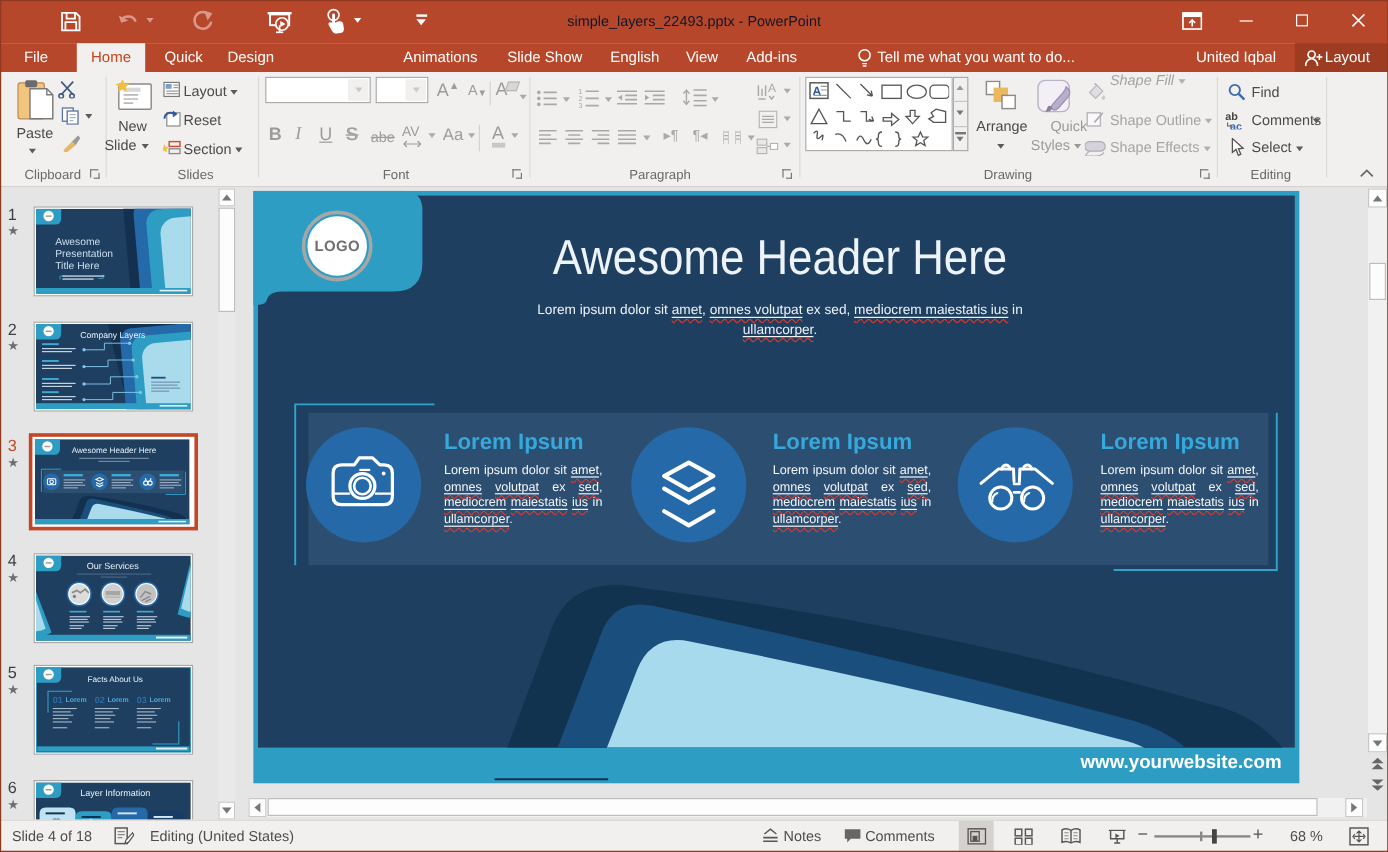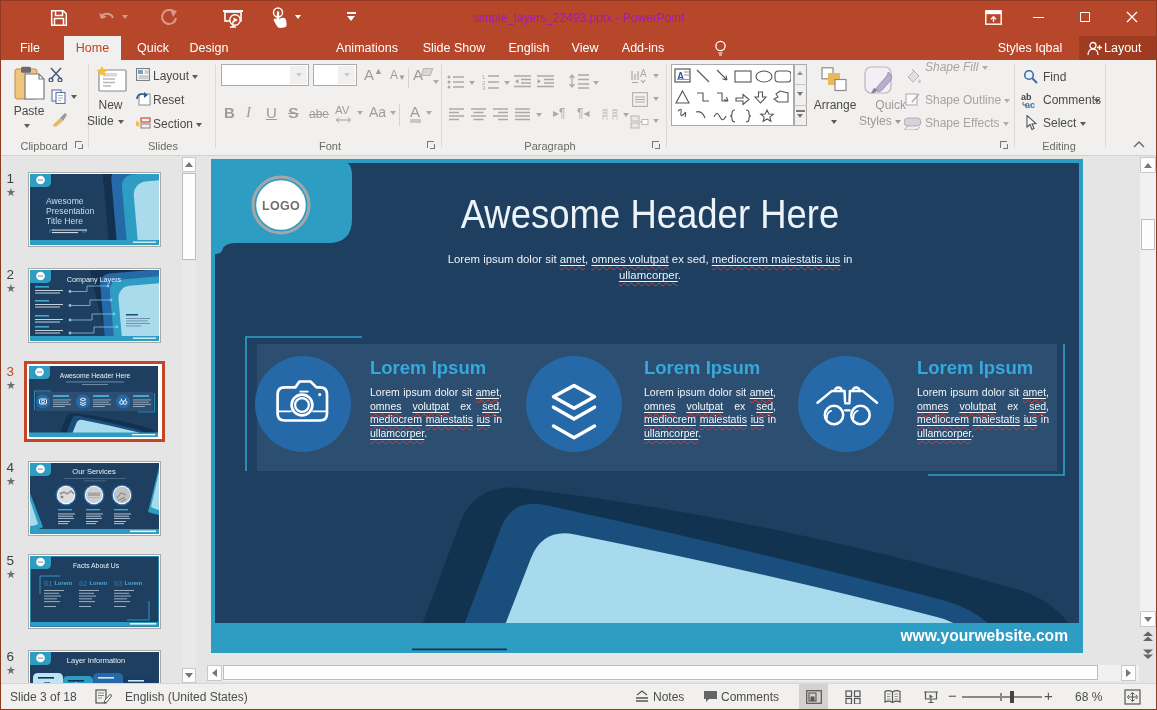--- a/index.html
+++ b/index.html
@@ -2,21 +2,21 @@
 <html><head>
 <meta charset="utf-8">
 <style>
 * { margin:0; padding:0; box-sizing:border-box; }
 html,body { width:1157px; height:710px; overflow:hidden; }
 body { position:relative; font-family:"Liberation Sans",sans-serif; background:#E5E5E5; }
 .abs { position:absolute; }
 
 
 #titlebar { position:absolute; left:0; top:0; width:1157px; height:36px; background:#B7472A; }
-#title-text { position:absolute; left:0; right:0; top:11px; text-align:center; color:#a21caf; font-size:12px; }
+#title-text { position:absolute; left:0; right:0; top:11px; text-align:center; color:#0f172a; font-size:12px; }
 
 
 #tabbar { position:absolute; left:0; top:36px; width:1157px; height:24px; background:#B7472A; }
 .tab { position:absolute; top:0; height:24px; line-height:24px; color:#fff; font-size:12.5px; text-align:center; }
 .tab.active { background:#F1F0EE; color:#C2451E; }
 
 
 #ribbon { position:absolute; left:0; top:60px; width:1157px; height:96px; background:#F1F0EE; border-bottom:1px solid #D5D2CF; }
 .grplabel { position:absolute; top:80px; font-size:11px; color:#6B6966; text-align:center; }
 .gdiv { position:absolute; top:4px; height:84px; width:1px; background:#DCDAD8; }
@@ -122,41 +122,43 @@
 <div class="tab" style="left:329px; width:76px;">Animations</div>
 <div class="tab" style="left:415px; width:78px;">Slide Show</div>
 <div class="tab" style="left:503px; width:52px;">English</div>
 <div class="tab" style="left:565px; width:40px;">View</div>
 <div class="tab" style="left:615px; width:56px;">Add-ins</div>
 
 <svg class="abs" style="left:714px;top:4px;" width="13" height="17" viewBox="0 0 13 17">
   <circle cx="6.5" cy="6" r="4.6" fill="none" stroke="#fff" stroke-width="1.3"></circle>
   <path d="M4.5 13 h4 M5 15 h3" stroke="#fff" stroke-width="1.2"></path>
 </svg>
-<div class="tab" style="left:985px; width:90px;">Styles Iqbal</div>
+<div class="tab" style="left:731px; width:185px; text-align:left;">Tell me what you want to do...</div>
+<div class="tab" style="left:985px; width:90px;">United Iqbal</div>
 <div class="abs" style="left:1079px;top:0;width:78px;height:24px;background:#9E3C22;"></div>
 <svg class="abs" style="left:1087px;top:5px;" width="16" height="15" viewBox="0 0 16 15">
   <circle cx="6" cy="4.5" r="3" fill="none" stroke="#fff" stroke-width="1.3"></circle>
   <path d="M1 14 c0-4 2.5-6 5-6 s5 2 5 6" fill="none" stroke="#fff" stroke-width="1.3"></path>
   <path d="M12.5 4 v5 M10 6.5 h5" stroke="#fff" stroke-width="1.3"></path>
 </svg>
 <div class="tab" style="left:1104px; width:42px; text-align:left;">Layout</div>
 </div>
 
 <div id="ribbon">
 <div class="gdiv" style="left:88px;"></div>
 <div class="gdiv" style="left:215px;"></div>
 <div class="gdiv" style="left:441px;"></div>
 <div class="gdiv" style="left:666px;"></div>
 <div class="gdiv" style="left:1014px;"></div>
 <div class="gdiv" style="left:1105px;"></div>
 <div class="grplabel" style="left:8px; width:72px;">Clipboard</div>
 <div class="grplabel" style="left:111px; width:104px;">Slides</div>
 <div class="grplabel" style="left:230px; width:200px;">Font</div>
 <div class="grplabel" style="left:450px; width:200px;">Paragraph</div>
+<div class="grplabel" style="left:680px; width:320px;">Drawing</div>
 <div class="grplabel" style="left:1016px; width:86px;">Editing</div>
 <div class="dlg" style="left:75px;"></div>
 <div class="dlg" style="left:427px;"></div>
 <div class="dlg" style="left:652px;"></div>
 <div class="dlg" style="left:1000px;"></div>
 
 <svg class="abs" style="left:13px;top:6px;" width="32" height="38" viewBox="0 0 32 38">
   <rect x="2" y="3" width="22" height="30" rx="2" fill="#F2C57E" stroke="#BC8C4F" stroke-width="1"></rect>
   <rect x="8" y="0.8" width="10" height="6" rx="1.5" fill="#6b6b6b"></rect>
   <path d="M12 8 h14 l5 5 v20 h-19 z" fill="#fff" stroke="#7a7a7a" stroke-width="1.2"></path>
@@ -759,27 +761,27 @@
 <div class="sbar" style="left:207px;top:665px;width:932px;height:16px;background:#F1F1F1;"></div>
 <div class="sbtn" style="left:207px;top:665px;width:15px;height:16px;">
     <div class="arr" style="border-width:4px 5px 4px 0;border-color:transparent #777 transparent transparent;"></div>
   </div>
 <div class="sthumb" style="left:223px;top:665px;width:875px;height:15px;"></div>
 <div class="sbtn" style="left:1121px;top:665px;width:15px;height:16px;">
     <div class="arr" style="border-width:4px 0 4px 5px;border-color:transparent transparent transparent #777;"></div>
   </div>
 
 <div id="statusbar">
-  <div class="it" style="left:10px;">Slide 3 of 18</div>
+  <div class="it" style="left:10px;">Slide 4 of 18</div>
   <svg class="it" style="left:95px;top:5px;" width="17" height="16" viewBox="0 0 17 16">
     <rect x="1" y="1" width="10" height="13" fill="none" stroke="#555" stroke-width="1.2"></rect>
     <path d="M3 4 h6 M3 6.5 h6 M3 9 h4" stroke="#888" stroke-width="1"></path>
     <path d="M15.5 5 L10 11 L9 14 L12 13 L16.5 7 Z" fill="#fff" stroke="#555" stroke-width="1"></path>
   </svg>
-  <div class="it" style="left:125px;">English (United States)</div>
+  <div class="it" style="left:125px;">Editing (United States)</div>
   <svg class="it" style="left:635px;top:6px;" width="14" height="13" viewBox="0 0 14 13">
     <path d="M2 5 L7 1 L12 5" fill="none" stroke="#555" stroke-width="1.2"></path>
     <path d="M1 8 h12 M1 11 h12" stroke="#555" stroke-width="1.3"></path>
   </svg>
   <div class="it" style="left:653px;">Notes</div>
   <svg class="it" style="left:703px;top:6px;" width="15" height="13" viewBox="0 0 15 13">
     <path d="M1 1 h13 v8 h-8 l-3 3 v-3 h-2 z" fill="#666"></path>
   </svg>
   <div class="it" style="left:721px;">Comments</div>
   <div class="abs" style="left:799px;top:0;width:29px;height:26px;background:#D4D1CE;"></div>

